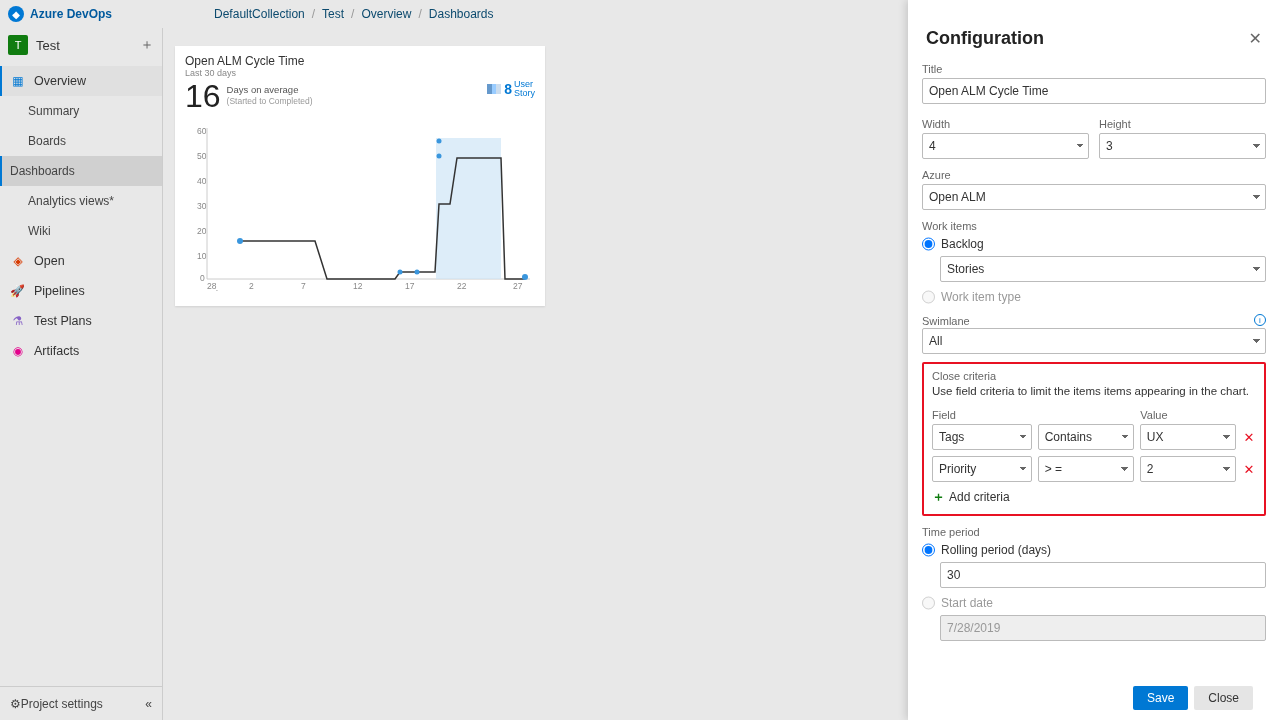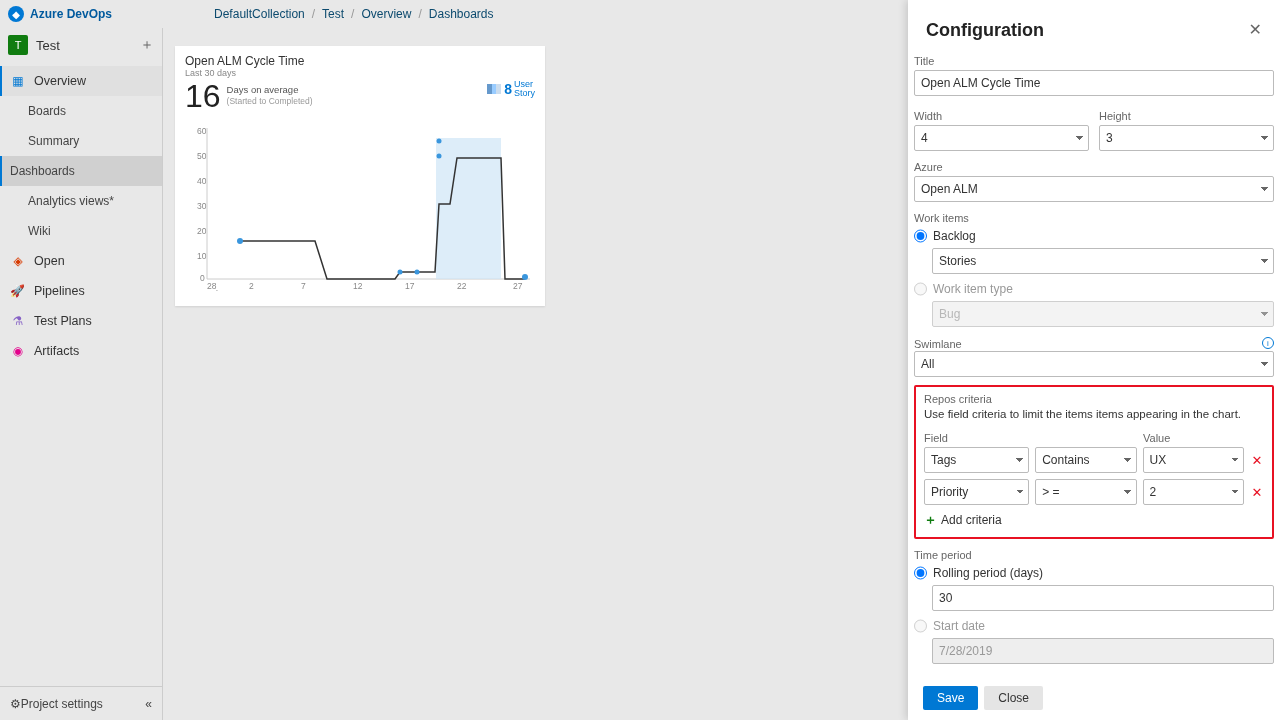--- a/index.html
+++ b/index.html
@@ -45,25 +45,25 @@
 .wdesc .sm{color:#999;font-size:8.5px}
 .wlegend{display:flex;align-items:center;font-size:9px;color:#0078d4}
 .wlegend .barico{width:14px;height:10px;background:linear-gradient(to right,#69c 33%,#9cf 33% 66%,#cde 66%);margin-right:3px}
 .wlegend b{font-size:14px;color:#0078d4;font-weight:600;margin-right:2px}
 .chartarea{position:relative;height:175px;margin-top:4px}
 .chartarea svg{position:absolute;inset:0}
 .yaxis text,.xaxis text{font-size:8.5px;fill:#888}
 
 
 .rpanel{position:absolute;right:0;top:0;bottom:0;width:372px;background:#fff;box-shadow:-2px 0 8px rgba(0,0,0,.15);display:flex;flex-direction:column}
-.rhead{padding:20px 18px 8px;display:flex;justify-content:space-between;align-items:flex-start}
+.rhead{padding:28px 18px 8px;display:flex;justify-content:space-between;align-items:center}
 .rhead h2{font-size:18px;font-weight:600;color:#222}
 .rhead .x{font-size:16px;color:#666;cursor:pointer}
-.rbody{flex:1;overflow-y:auto;padding:0 6px 8px}
-.rfoot{padding:10px 15px;display:flex;gap:6px}
+.rbody{flex:1;overflow-y:auto;padding:0 14px 8px}
+.rfoot{padding:10px 27px;display:flex;justify-content:flex-end;gap:6px}
 .lbl{font-size:11px;color:#666;margin:6px 0 3px;display:block}
 .txt,.sel{width:100%;border:1px solid #bbb;border-radius:2px;padding:4px 6px;font-size:12px;color:#333;background:#fff;height:26px}
 .sel{appearance:none;background-image:linear-gradient(45deg,transparent 50%,#666 50%),linear-gradient(135deg,#666 50%,transparent 50%);background-position:right 8px center,right 4px center;background-size:4px 4px;background-repeat:no-repeat;padding-right:18px}
 .sel[disabled],.txt[disabled]{background-color:#eee;color:#999}
 .row2{display:flex;gap:10px}
 .row2>div{flex:1}
 .radio-row{display:flex;margin:5px 0;font-size:12px;color:#333}
 .radio-row input{margin-right:6px}
 .indent{margin-left:18px;width:calc(100% - 18px)}
 .helpico{float:right;width:12px;height:12px;border:1px solid #0078d4;border-radius:50%;font-size:8px;color:#0078d4;display:inline-flex;align-items:center;justify-content:center}
@@ -105,24 +105,24 @@
     <span class="pbadge">T</span>
     <span class="pname">Test</span>
     <span class="plus">＋</span>
   </div>
   <div class="navgroup">
     <div class="navitem section open">
       <span class="nicon ic-blue">▦</span>
       <span>Overview</span>
     </div>
     <div class="navitem sub">
+        <span>Summary</span>
+      </div>
+    <div class="navitem sub">
         <span>Boards</span>
-      </div>
-    <div class="navitem sub">
-        <span>Summary</span>
       </div>
     <div class="navitem sub active">
         <span>Dashboards</span>
       </div>
     <div class="navitem sub">
         <span>Analytics views*</span>
       </div>
     <div class="navitem sub">
         <span>Wiki</span>
       </div>
@@ -240,30 +240,29 @@
     <label class="lbl" style="margin-top:10px">Work items</label>
     <div class="radio-row">
       <input type="radio" checked="" style="">
       <span>Backlog</span>
     </div>
     <select class="sel indent"><option>Stories</option></select>
     <div class="radio-row" style="margin-top:8px;color:#999">
       <input type="radio" disabled="" style="">
       <span>Work item type</span>
     </div>
-    <select class="sel indent" disabled=""><option>Bug</option></select>
 
     <div style="margin-top:10px">
       <label class="lbl" style="display:inline">Swimlane</label>
       <span class="helpico">i</span>
     </div>
     <select class="sel"><option>All</option></select>
 
     <div class="redbox">
-      <label class="lbl" style="margin-top:0">Repos criteria</label>
+      <label class="lbl" style="margin-top:0">Close criteria</label>
       <div style="font-size:11.5px;color:#333;margin-bottom:6px">Use field criteria to limit the items items appearing in the chart.</div>
       <div class="crit-head">
         <label class="lbl" style="flex:1.05">Field</label>
         <label class="lbl" style="flex:1"></label>
         <label class="lbl" style="flex:1">Value</label>
         <span class="sp"></span>
       </div>
       <div class="crit-row">
         <select class="sel" style="flex:1.05"><option>Tags</option></select>
         <select class="sel"><option>Contains</option></select>

